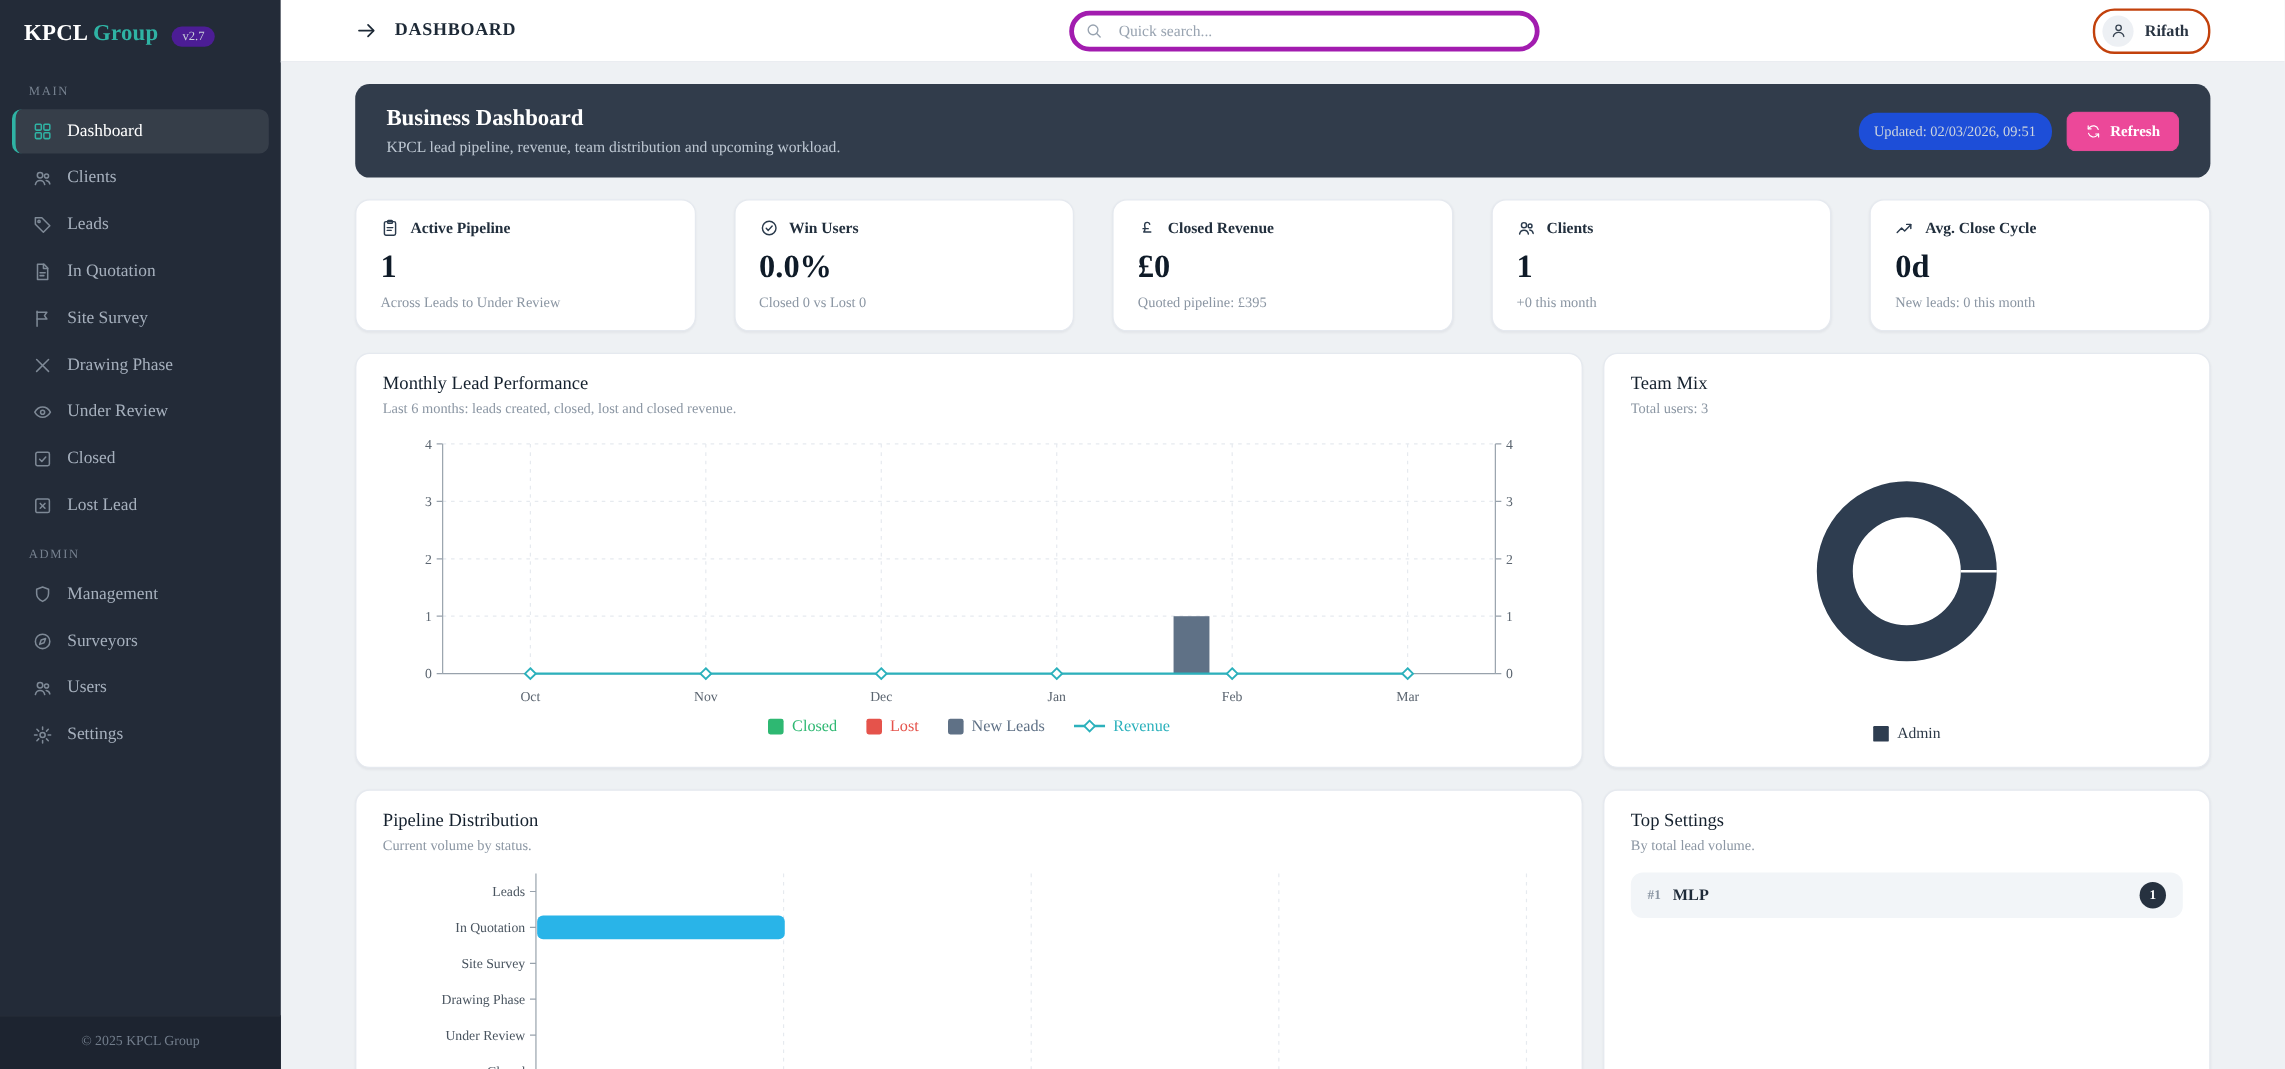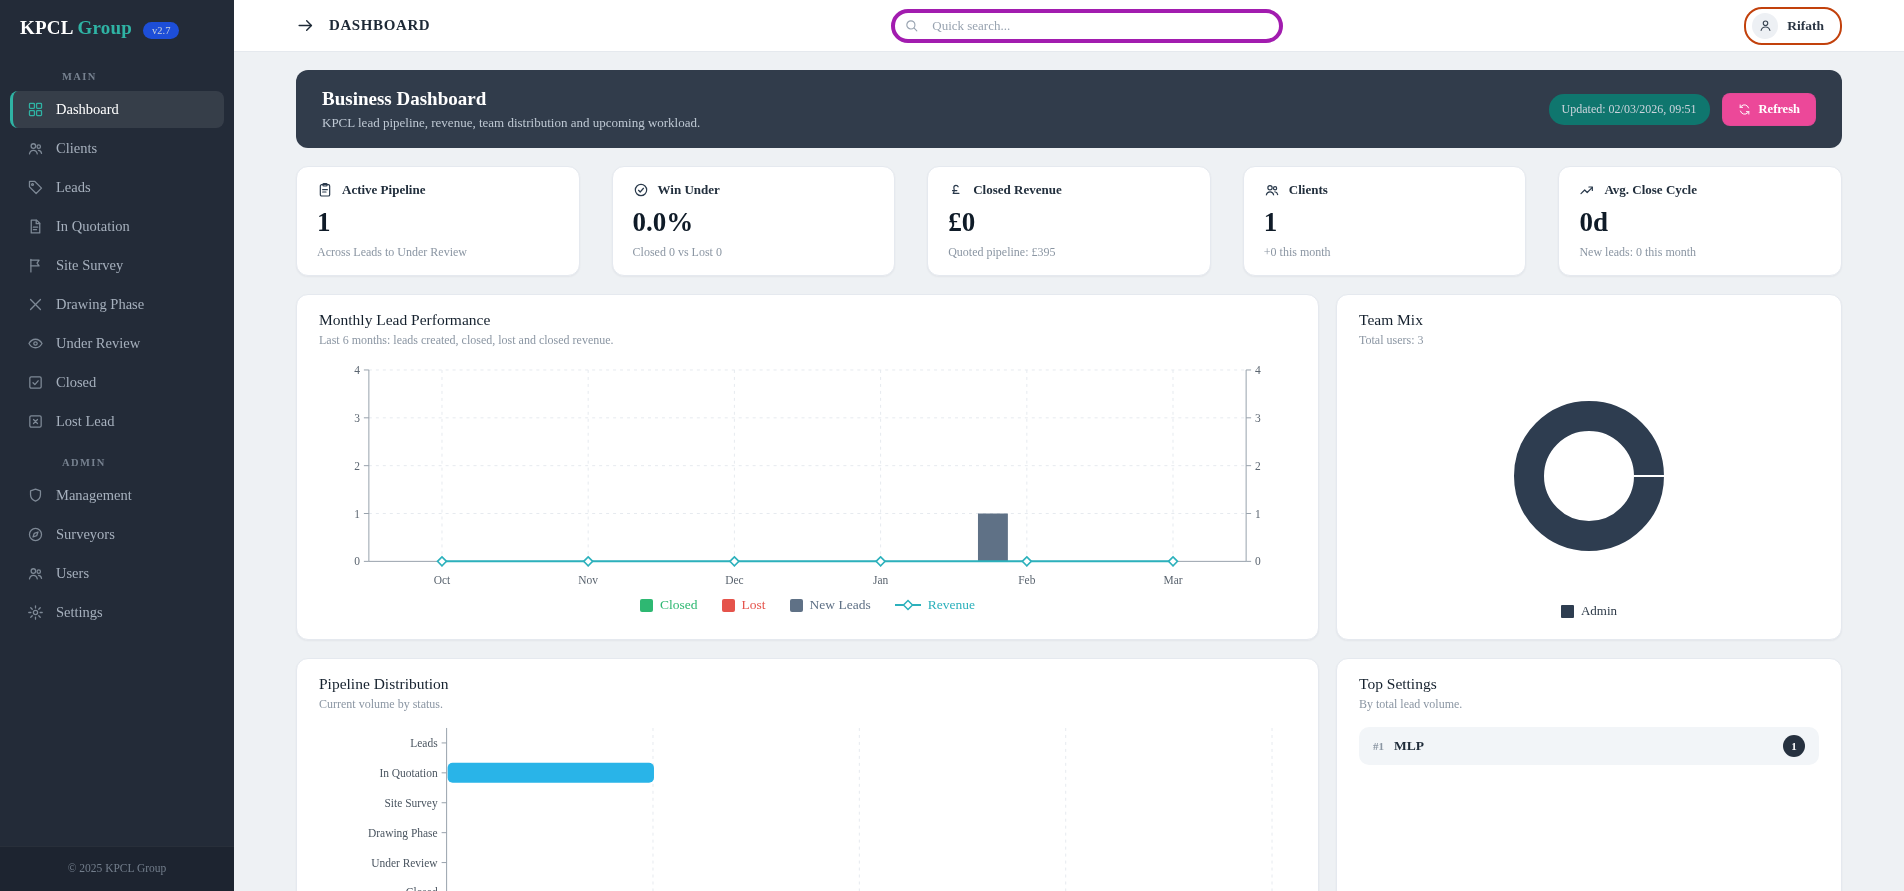--- a/index.html
+++ b/index.html
@@ -9,23 +9,23 @@
     background:#eef1f4; color:#1c2834; display:flex;
   }
   svg { display:block; }
   .ico svg, .mini-ico svg { width:100%; height:100%; fill:none; stroke:currentColor; stroke-width:1.8; stroke-linecap:round; stroke-linejoin:round; }
 
   
   .sidebar { width:234px; min-width:234px; background:#232b38; display:flex; flex-direction:column; height:891px; }
   .brand { display:flex; align-items:flex-end; gap:11px; padding:17px 20px 13px; }
   .brand-name { font-size:19px; font-weight:bold; color:#ffffff; letter-spacing:.2px; white-space:nowrap; }
   .brand-name .accent { color:#2fb3a4; }
-  .version-badge { background:#1d4ed8; color:#c9d1da; font-size:10.5px; padding:3px 9px; border-radius:10px; }
+  .version-badge { background:#4c1d95; color:#c9d1da; font-size:10.5px; padding:3px 9px; border-radius:10px; }
   .sidebar-nav { flex:1; padding-top:4px; overflow:hidden; }
-  .section-label { font-size:10.5px; font-weight:bold; letter-spacing:1.4px; color:#76818f; padding:15px 24px 7px;margin-left:38px; }
+  .section-label { font-size:10.5px; font-weight:normal; letter-spacing:1.4px; color:#76818f; padding:15px 24px 7px; }
   .nav-item { display:flex; align-items:center; gap:12px; margin:2px 10px; padding:10px 14px; border-radius:8px; border-left:3px solid transparent; font-size:14.5px; color:#a6b0bd; cursor:pointer; }
   .nav-item .ico { width:17px; height:17px; color:#7e8996; flex:none; display:flex; }
   .nav-item.active { background:rgba(255,255,255,.09); color:#ffffff; border-left-color:#2fb3a4; }
   .nav-item.active .ico { color:#2fb3a4; }
   .sidebar-footer { margin-top:auto; padding:15px 10px 17px; text-align:center; font-size:11.5px; color:#727d8b; background:#1d2430; border-top:1px solid rgba(255,255,255,.05); }
 
   
   .main { flex:1; display:flex; flex-direction:column; min-width:0; }
   .topbar { height:52px; min-height:52px; background:#fff; border-bottom:1px solid #e5e9ee; display:flex; align-items:center; padding:0 62px; gap:14px; }
   .arrow-ico { width:19px; height:19px; color:#1d2936; display:flex; }
@@ -39,21 +39,21 @@
   .user-avatar .mini-ico { width:15px; height:15px; }
   .user-name { font-size:13.5px; font-weight:bold; color:#2a3543; }
 
   .content { flex:1; padding:18px 62px 0; overflow:hidden; }
 
   
   .hero { background:#313c4b; border-radius:12px; min-height:78px; display:flex; align-items:center; justify-content:space-between; padding:14px 26px; margin-bottom:18px; }
   .hero-title { font-size:19px; font-weight:bold; color:#fff; margin-bottom:5px; }
   .hero-sub { font-size:13px; color:#bec8d3; }
   .hero-right { display:flex; align-items:center; gap:12px; }
-  .updated-badge { background:#0f766e; color:#ccd4dd; font-size:12px; padding:8px 13px; border-radius:15px; }
+  .updated-badge { background:#1d4ed8; color:#ccd4dd; font-size:12px; padding:8px 13px; border-radius:15px; }
   .refresh-btn { background:#ec4899; border:1px solid #54617311; color:#fff; font-size:12.5px; font-weight:bold; padding:8px 15px; border-radius:8px; display:flex; align-items:center; gap:8px; cursor:pointer; font-family:inherit; }
   .refresh-btn .mini-ico { width:13px; height:13px; }
 
   
   .kpi-row { display:grid; grid-template-columns:repeat(5,1fr); gap:32px; margin-bottom:18px; }
   .kpi-card { background:#fff; border:1px solid #e5e9ef; border-radius:12px; padding:15px 20px; box-shadow:0 1px 2px rgba(18,28,44,.05); min-height:106px; }
   .kpi-head { display:flex; align-items:center; gap:9px; font-size:13px; font-weight:bold; color:#222f3d; }
   .kpi-head .ico { width:16px; height:16px; color:#2a3a4c; display:flex; }
   .kpi-value { font-size:27px; font-weight:bold; color:#0f1b28; margin:9px 0 7px; }
   .kpi-sub { font-size:12px; color:#8b96a3; }
@@ -290,21 +290,21 @@
           <div class="kpi-sub">Across Leads to Under Review</div>
         </div>
         <div class="kpi-card">
           <div class="kpi-head">
             <span class="ico">
               <svg viewBox="0 0 24 24">
                 <circle cx="12" cy="12" r="8.5"></circle>
                 <path d="M8.3 12.4l2.5 2.6 4.9-5.6"></path>
               </svg>
             </span>
-            <span>Win Under</span>
+            <span>Win Users</span>
           </div>
           <div class="kpi-value">0.0%</div>
           <div class="kpi-sub">Closed 0 vs Lost 0</div>
         </div>
         <div class="kpi-card">
           <div class="kpi-head">
             <span class="ico">
               <svg viewBox="0 0 24 24">
                 <path d="M15.2 7.2c-.5-1.4-1.7-2.2-3.2-2.2-2 0-3.2 1.5-3.2 3.3 0 1.4.5 2.5.5 4 0 2.8-1.6 4.7-1.6 4.7h8.8"></path>
                 <path d="M6.8 12.8h6.5"></path>

